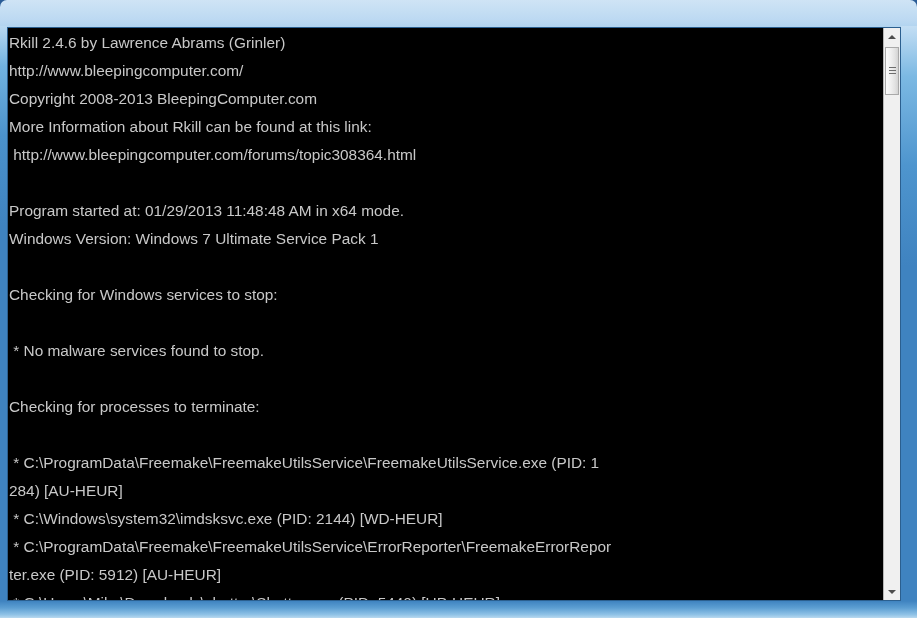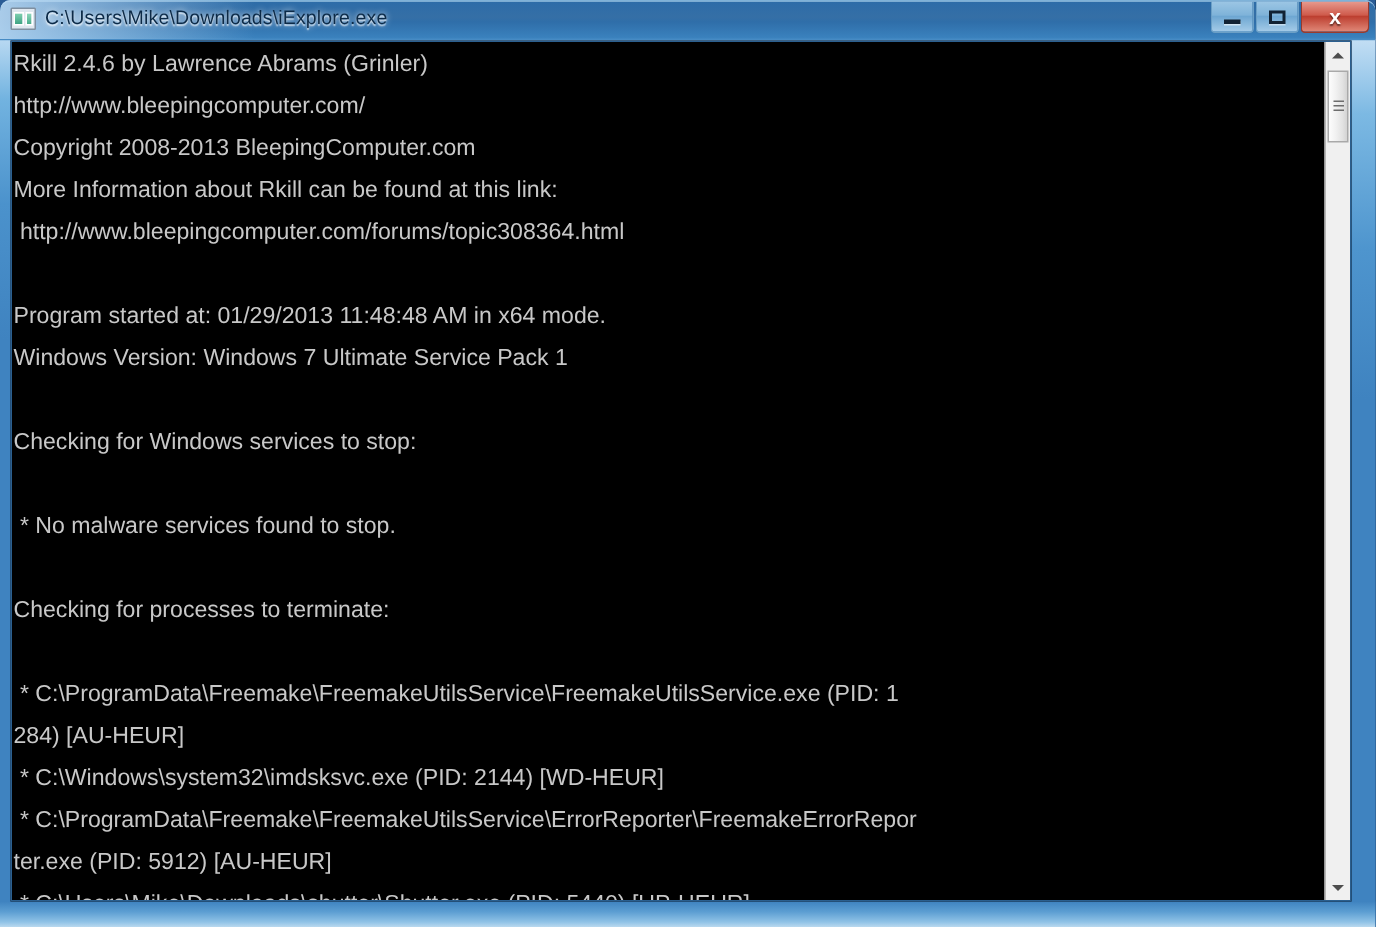--- a/index.html
+++ b/index.html
@@ -264,42 +264,20 @@
 </style>
 </head>
 <body>
 
 <div id="window">
 
   <div id="frame-left-sheen"></div>
   <div id="frame-right-sheen"></div>
   <div id="frame-bottom"></div>
 
-  <div id="titlebar">
-    <div id="titlebar-bg"></div>
-    <div id="titlebar-left-glow"></div>
-    <div id="win-icon"></div>
-    <div id="win-title">C:\Users\Mike\Downloads\iExplore.exe</div>
-
-    <div id="caption-buttons">
-      <div class="cap-btn">
-        <div class="cap-glyph">
-            <div class="min-bar"></div>
-          </div>
-      </div>
-      <div class="cap-btn">
-        <div class="cap-glyph">
-            <div class="max-box"></div>
-          </div>
-      </div>
-      <div class="cap-btn close">
-        <div class="cap-glyph">x</div>
-      </div>
-    </div>
-  </div>
 
   <div id="client">
 
     <div id="console">
       <pre id="console-text">Rkill 2.4.6 by Lawrence Abrams (Grinler)
 http://www.bleepingcomputer.com/
 Copyright 2008-2013 BleepingComputer.com
 More Information about Rkill can be found at this link:
  http://www.bleepingcomputer.com/forums/topic308364.html
 

